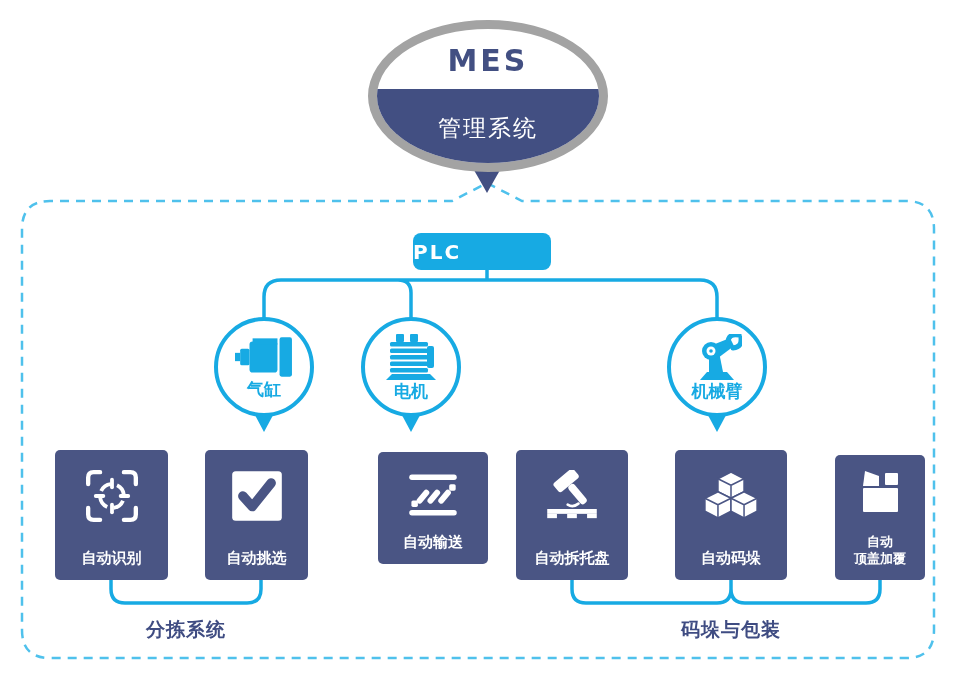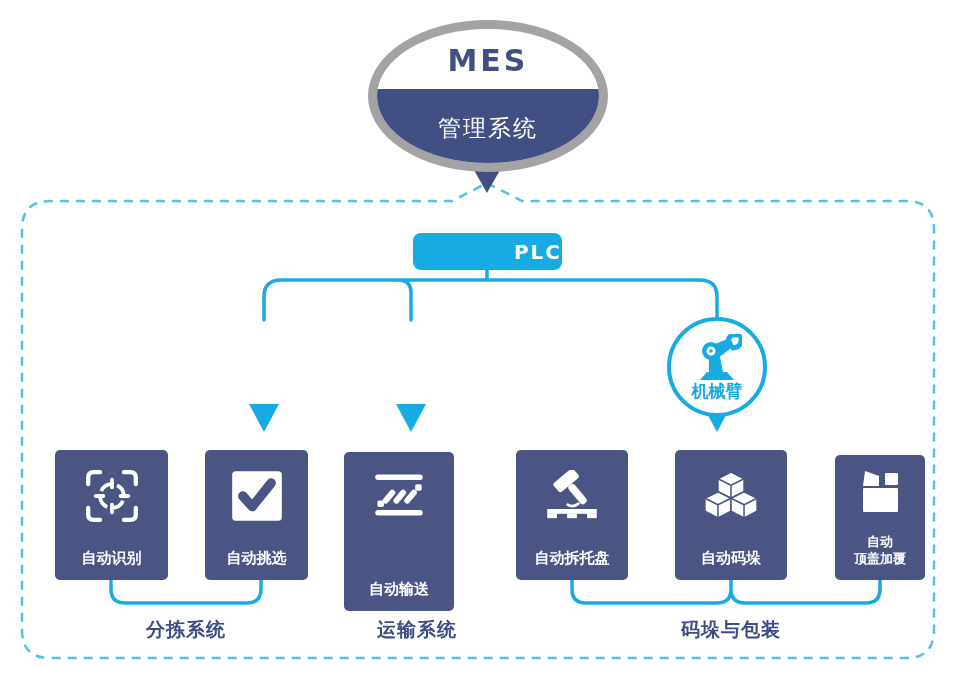--- a/index.html
+++ b/index.html
@@ -10,22 +10,22 @@
   #overlay{position:absolute;left:0;top:0;z-index:1;}
   
   #mes-bubble{left:368px;top:20px;width:240px;height:152px;border:9px solid #a3a3a3;
               border-radius:50%;background:#ffffff;overflow:hidden;z-index:2;box-sizing:border-box;}
   #mes-chord{position:absolute;left:-10px;right:-10px;top:45%;bottom:-10px;background:#424f82;}
   #mes-title{position:absolute;left:0;right:0;top:14px;text-align:center;color:#424f82;
              font-size:30px;font-weight:bold;letter-spacing:3px;}
   #mes-subtitle{position:absolute;left:0;right:0;top:84px;text-align:center;color:#ffffff;
                 font-size:23px;font-weight:normal;letter-spacing:2px;}
   
-  #plc-box{left:413px;top:233px;width:149px;height:37px;background:#17aae3;border-radius:8px;
-           z-index:2;display:flex;align-items:center;justify-content:flex-end;color:#fff;
+  #plc-box{left:413px;top:233px;width:138px;height:37px;background:#17aae3;border-radius:8px;
+           z-index:2;display:flex;align-items:center;justify-content:flex-start;color:#fff;
            font-size:20px;font-weight:bold;letter-spacing:2px;}
   
   .actuator-circle{width:100px;height:100px;box-sizing:border-box;border:4px solid #17aae3;
                    border-radius:50%;background:#ffffff;z-index:2;display:flex;
                    flex-direction:column;align-items:center;justify-content:center;gap:1px;}
   .actuator-label{color:#17aae3;font-size:17px;font-weight:bold;line-height:1;margin-top:2px;}
   
   .station-box{box-sizing:border-box;background:#4a5584;border-radius:5px;z-index:2;
                display:flex;flex-direction:column;align-items:center;
                justify-content:space-between;padding:20px 4px 12px;}
@@ -64,21 +64,45 @@
   <div class="abs" id="mes-bubble">
     <div id="mes-chord"></div>
     <div id="mes-title">MES</div>
     <div id="mes-subtitle">管理系统</div>
   </div>
 
   <div class="abs" id="plc-box">
     <span>PLC</span>
   </div>
 
+  <div class="abs actuator-circle" style="left:214px;top:317px;">
+    <svg width="58" height="42" viewBox="0 0 56 40">
+      <rect x="0" y="16" width="5" height="8" fill="#17aae3"></rect>
+      <rect x="5" y="12" width="9" height="16" rx="1.5" fill="#17aae3"></rect>
+      <rect x="14" y="5" width="27" height="30" rx="3" fill="#17aae3"></rect>
+      <rect x="43" y="1" width="12" height="38" rx="2" fill="#17aae3"></rect>
+      <rect x="17" y="2" width="24" height="6" fill="#17aae3"></rect>
+    </svg>
+    <div class="actuator-label">气缸</div>
+  </div>
 
+  <div class="abs actuator-circle" style="left:361px;top:317px;">
+    <svg width="52" height="46" viewBox="0 0 52 46">
+      <rect x="11" y="0" width="8" height="8" rx="1" fill="#17aae3"></rect>
+      <rect x="25" y="0" width="8" height="8" rx="1" fill="#17aae3"></rect>
+      <rect x="42" y="12" width="7" height="22" rx="2" fill="#17aae3"></rect>
+      <rect x="5" y="8" width="38" height="4.5" rx="1.5" fill="#17aae3"></rect>
+      <rect x="5" y="14.5" width="38" height="4.5" rx="1.5" fill="#17aae3"></rect>
+      <rect x="5" y="21" width="38" height="4.5" rx="1.5" fill="#17aae3"></rect>
+      <rect x="5" y="27.5" width="38" height="4.5" rx="1.5" fill="#17aae3"></rect>
+      <rect x="5" y="34" width="38" height="4.5" rx="1.5" fill="#17aae3"></rect>
+      <polygon points="1,46 51,46 45,40 7,40" fill="#17aae3"></polygon>
+    </svg>
+    <div class="actuator-label">电机</div>
+  </div>
 
   <div class="abs actuator-circle" style="left:667px;top:317px;align-items:center;">
     <svg width="50" height="46" viewBox="0 0 50 46">
       <polygon points="8,46 42,46 35,38 15,38" fill="#17aae3"></polygon>
       <polygon points="17,38 31,38 27,18 17,22" fill="#17aae3"></polygon>
       <polygon points="18,12 38,4 42,12 26,24" fill="#17aae3"></polygon>
       <circle cx="19" cy="17" r="9" fill="#17aae3"></circle>
       <circle cx="19" cy="17" r="4.5" fill="#ffffff"></circle>
       <circle cx="19" cy="17" r="1.8" fill="#17aae3"></circle>
       <path d="M 36 9 Q 36 -1 47 1" fill="none" stroke="#17aae3" stroke-width="5" stroke-linecap="round"></path>
@@ -107,21 +131,21 @@
   </div>
 
   <div class="abs station-box" style="left:205px;top:450px;width:103px;height:130px;">
     <svg width="52" height="52" viewBox="0 0 44 44">
       <rect x="1" y="1" width="42" height="42" rx="3" fill="#ffffff"></rect>
       <path d="M 10 22 L 18 31 L 34 11" fill="none" stroke="#4a5584" stroke-width="8" stroke-linecap="round" stroke-linejoin="round"></path>
     </svg>
     <div class="station-label">自动挑选</div>
   </div>
 
-  <div class="abs station-box" style="left:344px;top:452px;width:110px;height:159px;">
+  <div class="abs station-box" style="left:378px;top:452px;width:110px;height:112px;">
     <svg width="54" height="46" viewBox="0 0 50 42">
       <rect x="3" y="2" width="44" height="5" rx="2.5" fill="#ffffff"></rect>
       <rect x="3" y="35" width="44" height="5" rx="2.5" fill="#ffffff"></rect>
       <rect x="5" y="26" width="6" height="6" rx="1.5" fill="#ffffff"></rect>
       <rect x="13" y="15" width="5.5" height="15" rx="2.7" fill="#ffffff" transform="rotate(40 15.7 22.5)"></rect>
       <rect x="23" y="15" width="5.5" height="15" rx="2.7" fill="#ffffff" transform="rotate(40 25.7 22.5)"></rect>
       <rect x="33" y="15" width="5.5" height="15" rx="2.7" fill="#ffffff" transform="rotate(40 35.7 22.5)"></rect>
       <rect x="40" y="11" width="6" height="6" rx="1.5" fill="#ffffff"></rect>
     </svg>
     <div class="station-label">自动输送</div>
@@ -160,16 +184,15 @@
     <svg width="48" height="46" viewBox="0 0 48 46">
       <polygon points="7,19 9,4 23,9 23,19" fill="#ffffff"></polygon>
       <rect x="29" y="6" width="13" height="12" rx="1" fill="#ffffff"></rect>
       <rect x="7" y="21" width="35" height="24" rx="1" fill="#ffffff"></rect>
     </svg>
     <div class="station-label small">自动
 顶盖加覆</div>
   </div>
 
   <div class="abs group-label" style="left:111px;top:617px;width:150px;">分拣系统</div>
-  <div class="abs group-label" style="left:342px;top:617px;width:150px;">运输系统</div>
   <div class="abs group-label" style="left:646px;top:617px;width:170px;">码垛与包装</div>
 
 </div>
 
 </body></html>

